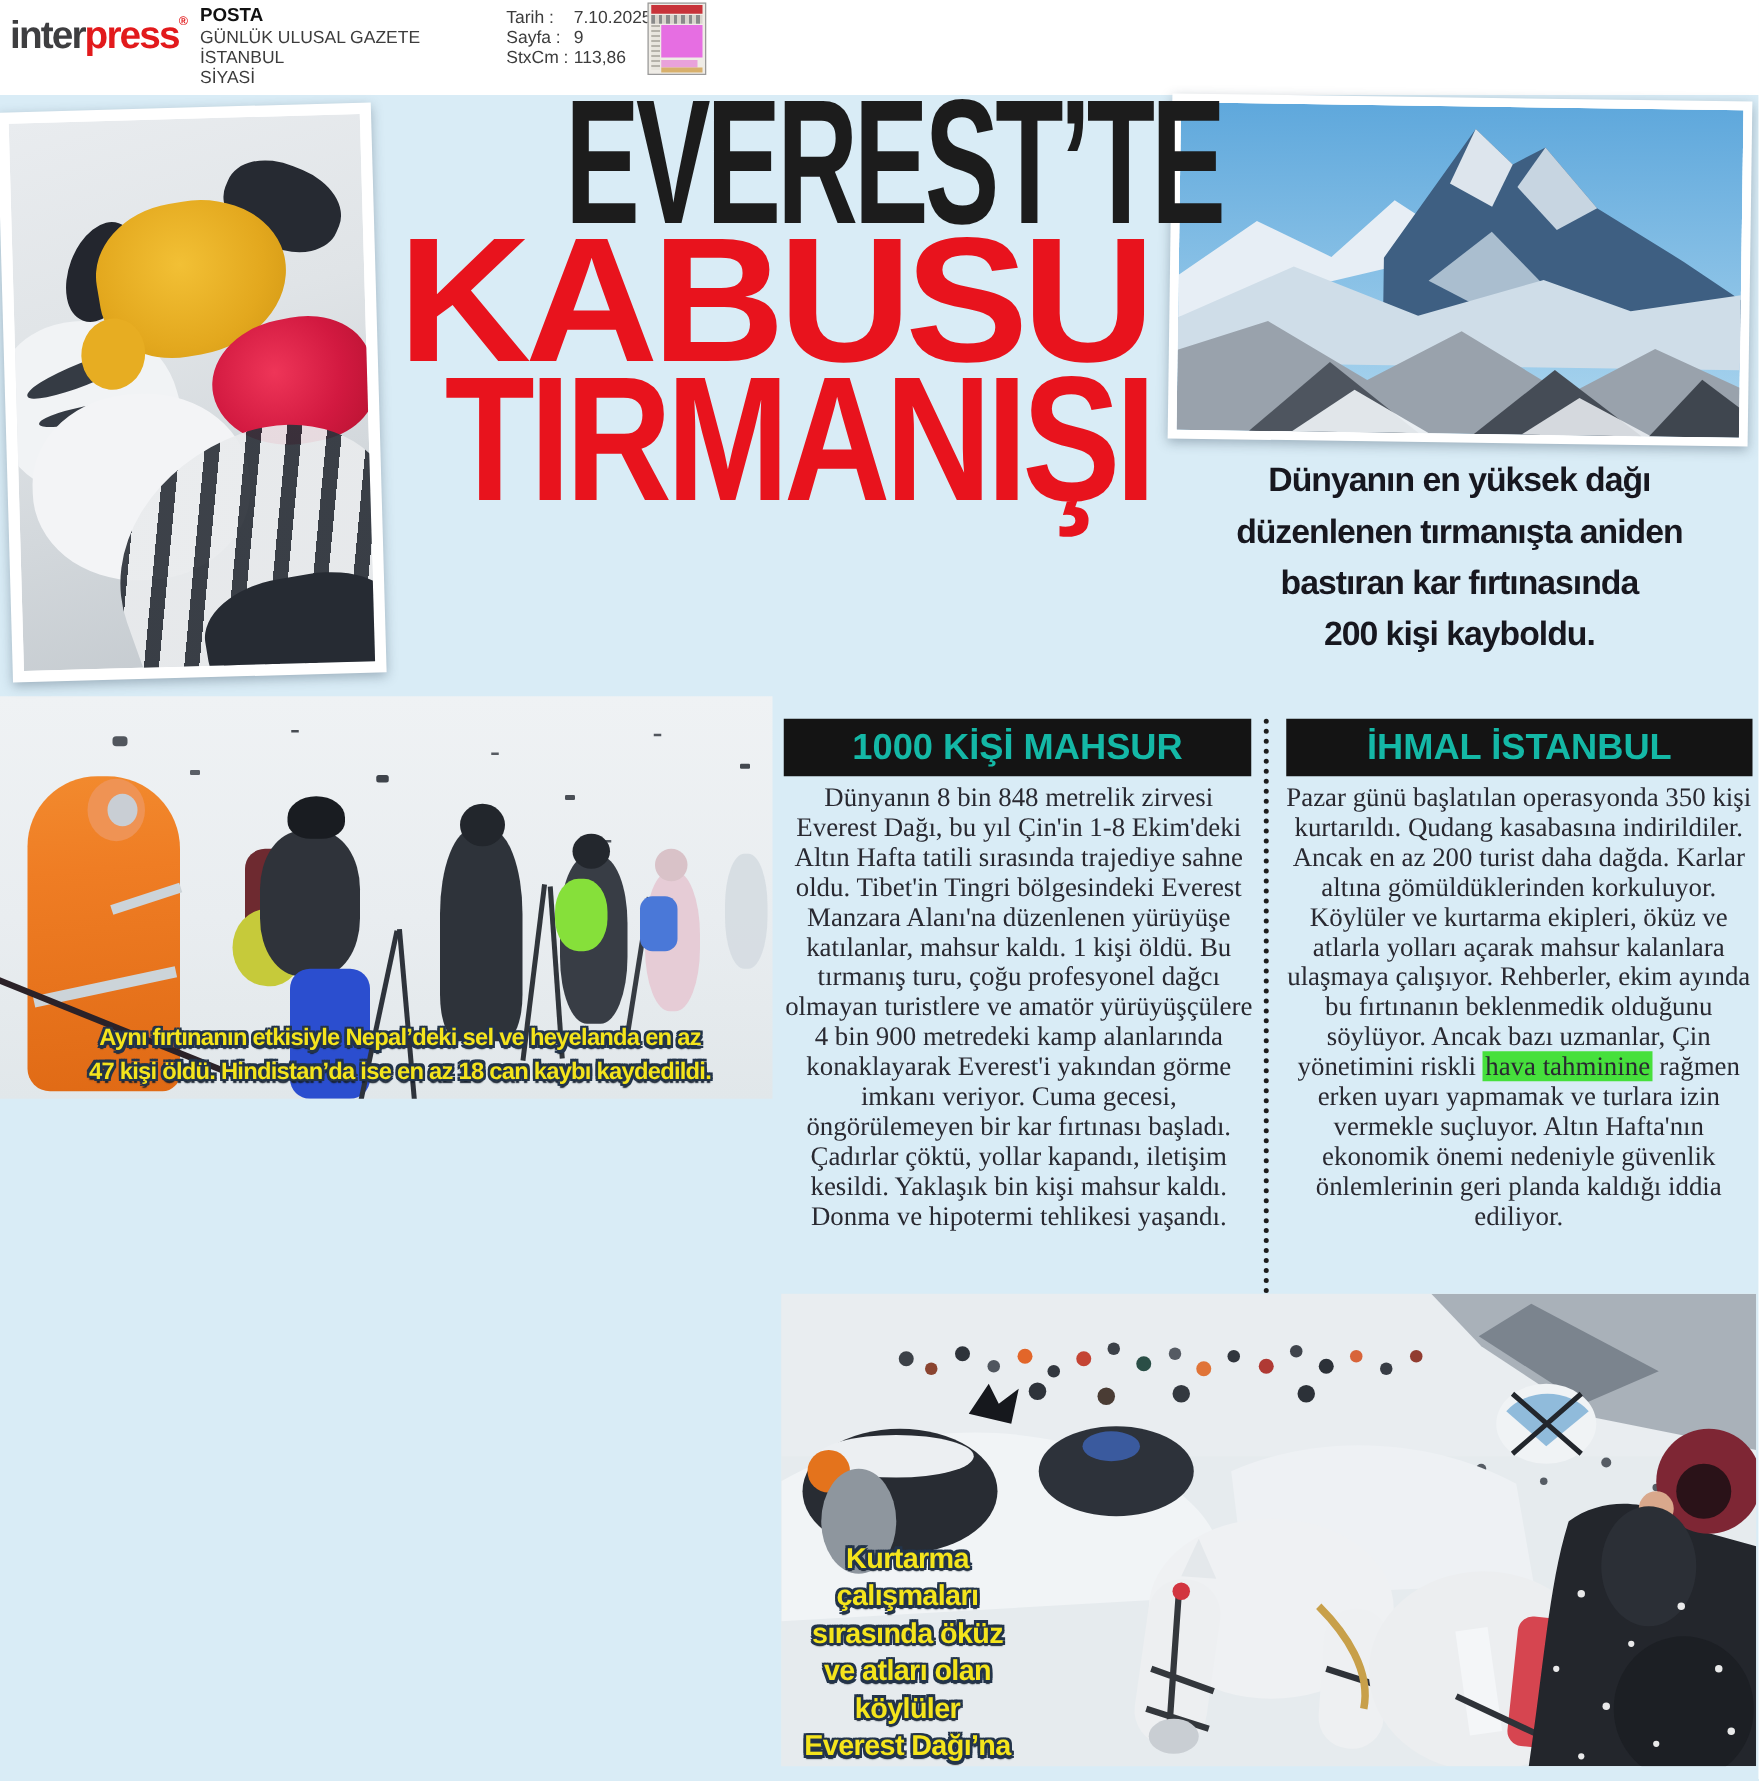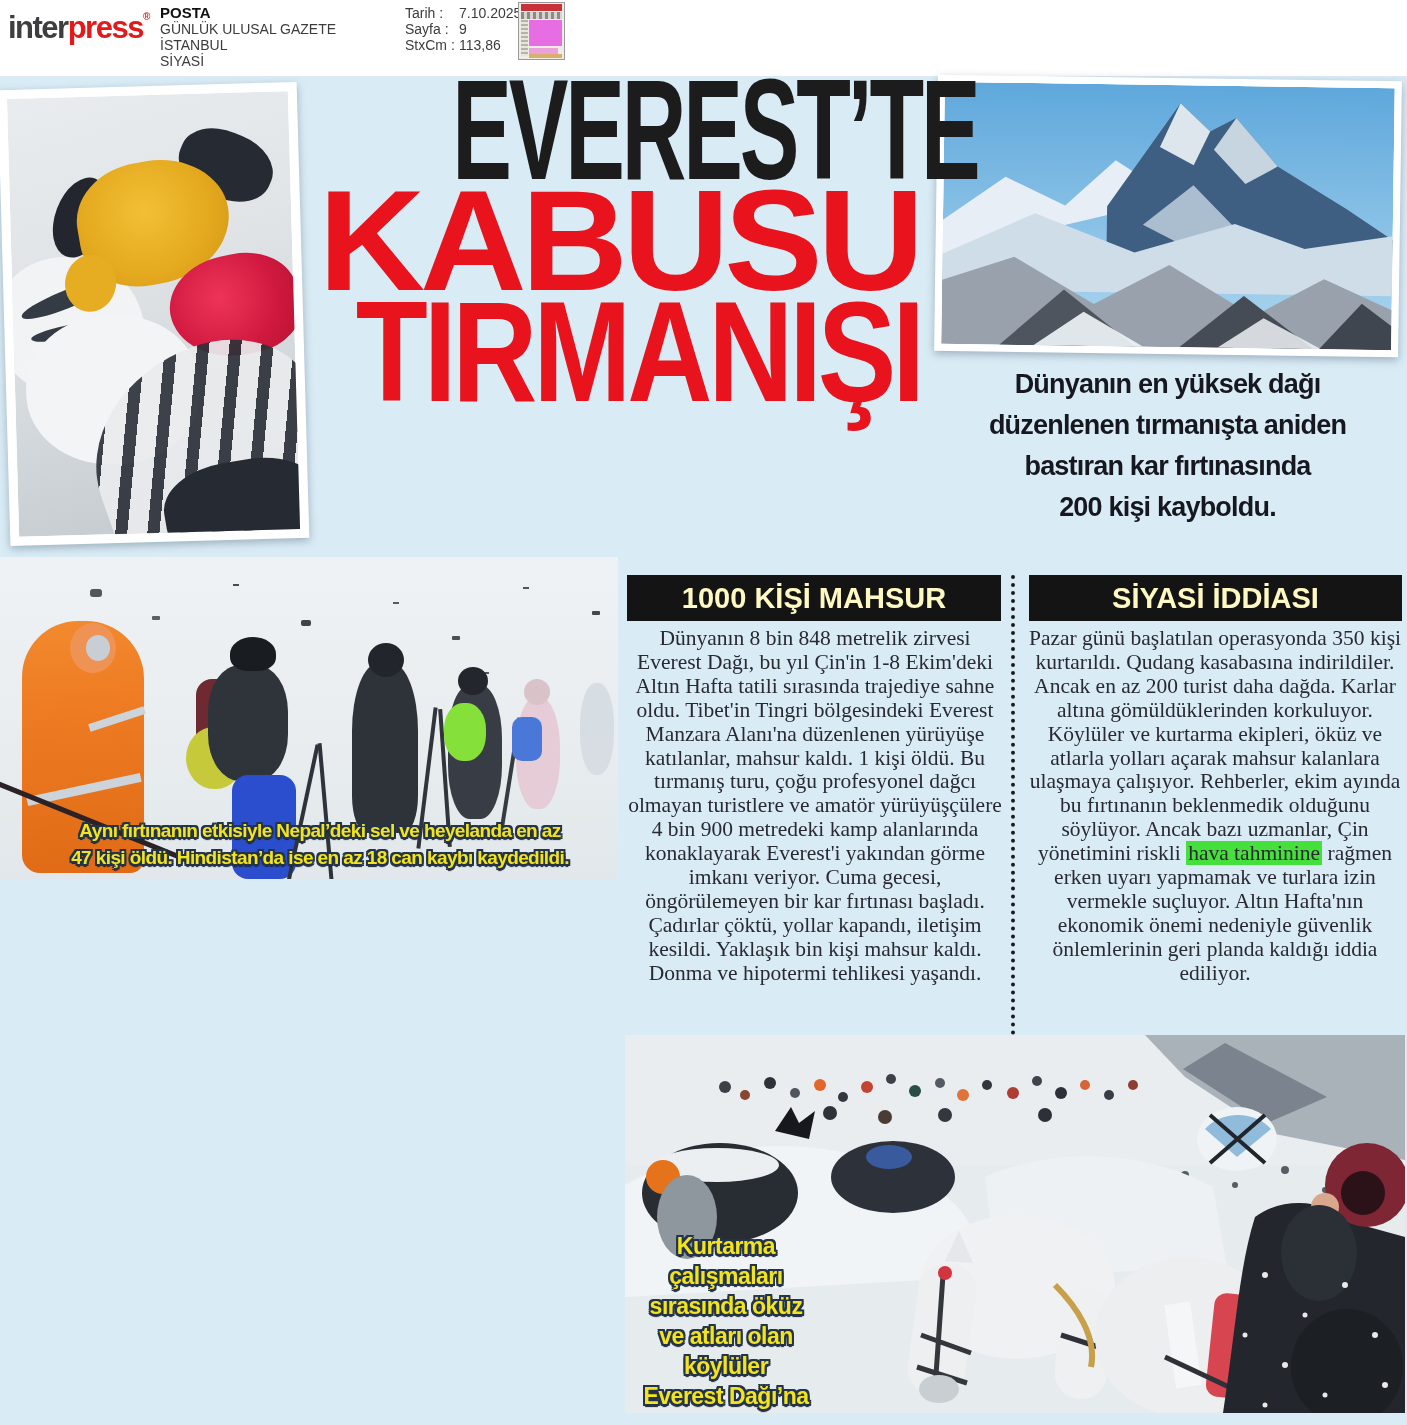--- a/index.html
+++ b/index.html
@@ -52,21 +52,21 @@
   .av-yellow2{position:absolute;left:19%;top:36%;width:18%;height:13%;background:#e7ad22;border-radius:50%;transform:rotate(10deg);}
   .av-red{position:absolute;left:56%;top:37%;width:46%;height:23%;background:radial-gradient(circle at 40% 40%,#ee3558 0%,#d21940 55%,#b3122f 100%);border-radius:52% 48% 42% 58%;transform:rotate(-10deg);}
   .av-snow{position:absolute;left:4%;top:50%;width:62%;height:34%;background:#f3f4f6;border-radius:48%;}
   .av-drift{position:absolute;left:26%;top:58%;width:84%;height:44%;background:repeating-linear-gradient(115deg,#2d323a 0 12px,#e9ebed 12px 32px);border-radius:58% 42% 34% 24%;transform:rotate(-18deg);opacity:.92;}
   .av-dark-bot{position:absolute;left:52%;top:84%;width:56%;height:22%;background:#262b33;border-radius:42%;transform:rotate(-8deg);}
 
   
   .subheadline{position:absolute;left:928px;top:364px;width:479px;text-align:center;font-weight:bold;color:#17171f;font-size:27px;line-height:41px;letter-spacing:-0.8px;}
 
   
-  .col-bar{position:absolute;height:46px;background:#141414;color:#fef9c3;text-align:center;font-weight:bold;font-size:29px;line-height:46px;letter-spacing:0;}
+  .col-bar{position:absolute;height:46px;background:#141414;color:#14b8a6;text-align:center;font-weight:bold;font-size:29px;line-height:46px;letter-spacing:0;}
   .bar1{left:627px;top:575px;width:374px;}
   .bar2{left:1029px;top:575px;width:373px;}
   .divider{position:absolute;left:1011px;top:575px;height:460px;width:0;border-left:4px dotted #1c1c1c;}
   .col-body{position:absolute;top:627px;width:380px;font-family:"Liberation Serif","DejaVu Serif",serif;font-size:21.5px;line-height:23.9px;text-align:center;color:#292931;}
   .body1{left:625px;}
   .body2{left:1025px;}
   .hilite{background:#46e03c;padding:0 2px;}
 
   
   .photo-hikers{position:absolute;left:0;top:557px;width:618px;height:322px;overflow:hidden;background:linear-gradient(180deg,#eff2f4 0%,#e9edf0 55%,#e1e7ea 100%);z-index:3;}
@@ -219,21 +219,21 @@
     <div class="fg fg-pinkh"></div>
     <div class="fg fg-blue"></div>
     <div class="fg fg-faint"></div>
     <div class="caption caption-left">
       <div>Aynı fırtınanın etkisiyle Nepal’deki sel ve heyelanda en az</div>
       <div>47 kişi öldü. Hindistan’da ise en az 18 can kaybı kaydedildi.</div>
     </div>
   </div>
 
   <div class="col-bar bar1"><span>1000 KİŞİ MAHSUR</span></div>
-  <div class="col-bar bar2"><span>SİYASİ İDDİASI</span></div>
+  <div class="col-bar bar2"><span>İHMAL İSTANBUL</span></div>
   <div class="divider"></div>
   <div class="col-body body1">Dünyanın 8 bin 848 metrelik zirvesi Everest Dağı, bu yıl Çin'in 1-8 Ekim'deki Altın Hafta tatili sırasında trajediye sahne oldu. Tibet'in Tingri bölgesindeki Everest Manzara Alanı'na düzenlenen yürüyüşe katılanlar, mahsur kaldı. 1 kişi öldü. Bu tırmanış turu, çoğu profesyonel dağcı olmayan turistlere ve amatör yürüyüşçülere 4 bin 900 metredeki kamp alanlarında konaklayarak Everest'i yakından görme imkanı veriyor. Cuma gecesi, öngörülemeyen bir kar fırtınası başladı. Çadırlar çöktü, yollar kapandı, iletişim kesildi. Yaklaşık bin kişi mahsur kaldı. Donma ve hipotermi tehlikesi yaşandı.</div>
   <div class="col-body body2"><span>Pazar günü başlatılan operasyonda 350 kişi kurtarıldı. Qudang kasabasına indirildiler. Ancak en az 200 turist daha dağda. Karlar altına gömüldüklerinden korkuluyor. Köylüler ve kurtarma ekipleri, öküz ve atlarla yolları açarak mahsur kalanlara ulaşmaya çalışıyor. Rehberler, ekim ayında bu fırtınanın beklenmedik olduğunu söylüyor. Ancak bazı uzmanlar, Çin yönetimini riskli </span><span class="hilite">hava tahminine</span><span> rağmen erken uyarı yapmamak ve turlara izin vermekle suçluyor. Altın Hafta'nın ekonomik önemi nedeniyle güvenlik önlemlerinin geri planda kaldığı iddia ediliyor.</span></div>
 
   <div class="photo-bottom">
     <svg width="780" height="378" viewBox="0 0 780 378">
       <rect x="0" y="0" width="780" height="378" fill="#e6ebee"></rect>
       <rect x="0" y="0" width="780" height="130" fill="#e9edf0"></rect>
       <path d="M520,0 L780,0 L780,125 L645,98 L560,42 Z" fill="#a9b1b9"></path>
       <path d="M600,8 L702,62 L642,88 L558,34 Z" fill="#7b848e"></path>

